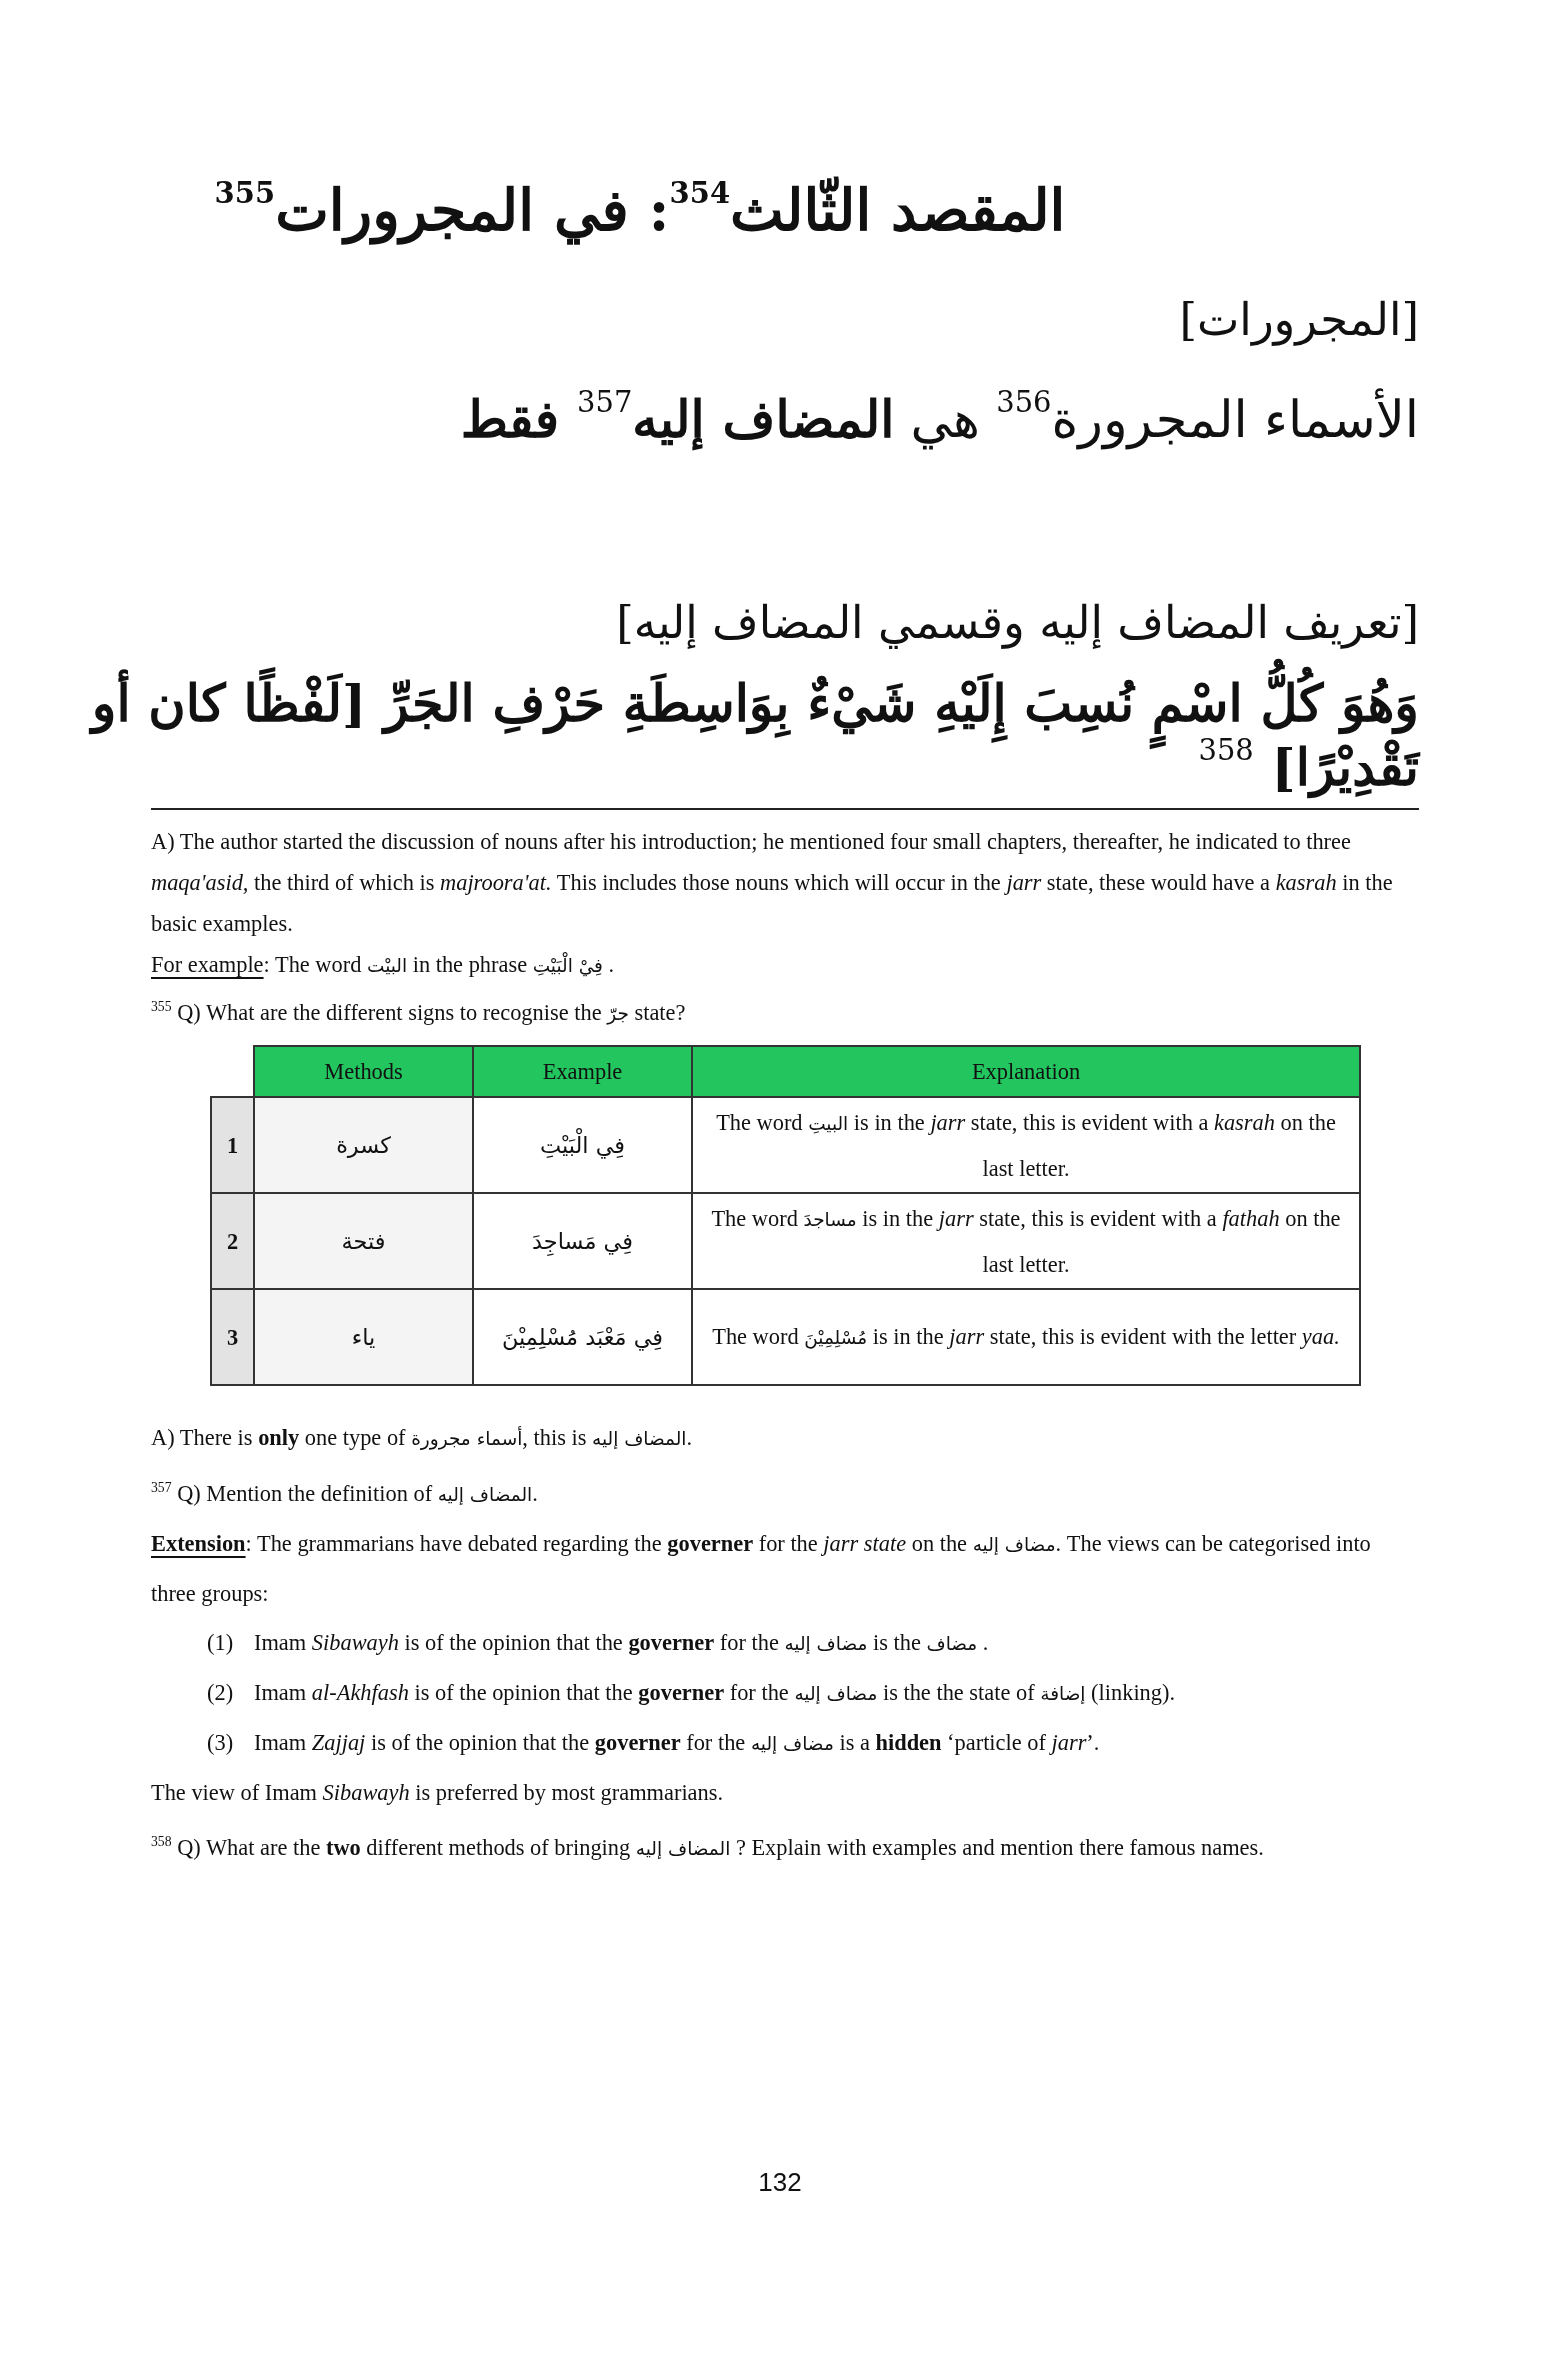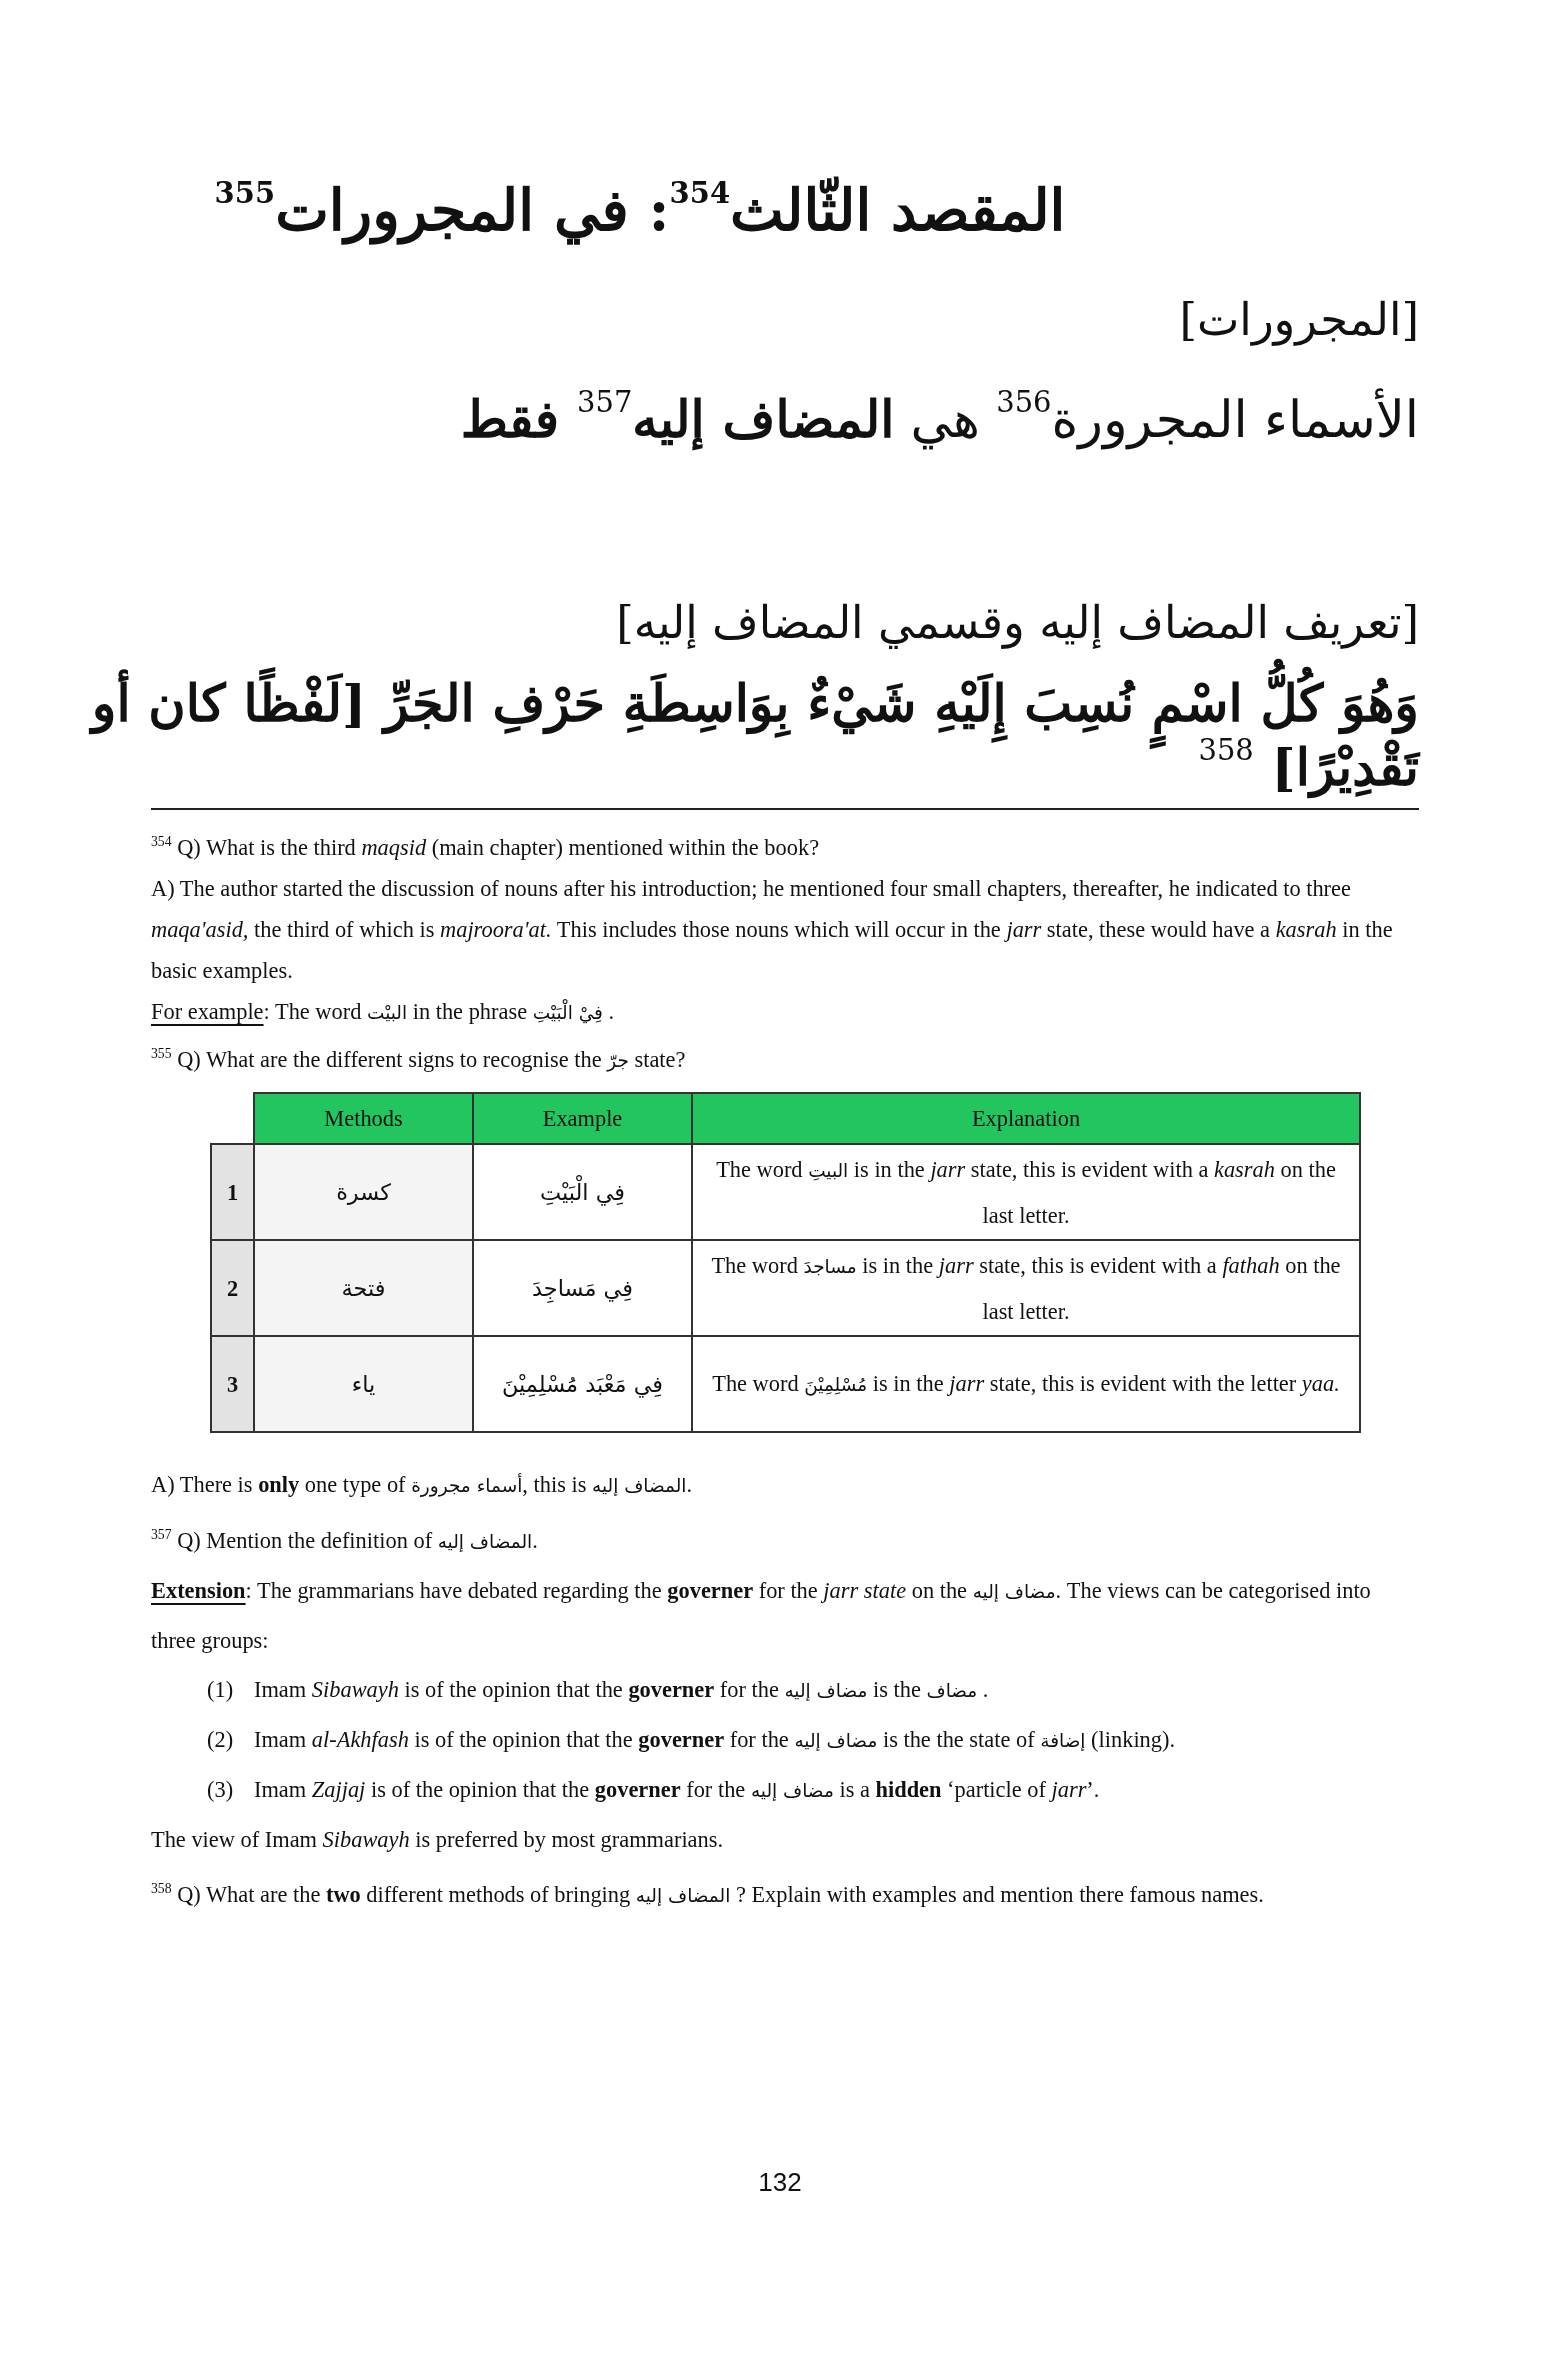--- a/index.html
+++ b/index.html
@@ -82,21 +82,20 @@
 <div class="ar-heading h-tareef">[تعريف المضاف إليه وقسمي المضاف إليه]</div>
 
 <div class="ar-heading h-definition">
   <span>وَهُوَ كُلُّ اسْمٍ نُسِبَ إِلَيْهِ شَيْءٌ بِوَاسِطَةِ حَرْفِ الجَرِّ [لَفْظًا كان أو تَقْدِيْرًا]</span> <sup>358</sup>
 </div>
 
 <div class="rule"></div>
 
 <div class="footnotes">
 
-  <p><span class="fnnum">354</span><span> Q) What is the third </span><i>maqsid</i><span> (main chapter) mentioned within the book?</span></p>
   <p><span>A) The author started the discussion of nouns after his introduction; he mentioned four small chapters, thereafter, he indicated to three </span><i>maqa'asid,</i><span> the third of which is </span><i>majroora'at.</i><span> This includes those nouns which will occur in the </span><i>jarr</i><span> state, these would have a </span><i>kasrah</i><span> in the basic examples.</span></p>
   <p><span class="u">For example</span><span>: The word </span><span class="ar-inline">البيْت</span><span> in the phrase </span><span class="ar-inline">فِيْ الْبَيْتِ</span><span> .</span></p>
 
   <p><span class="fnnum">355</span><span> Q) What are the different signs to recognise the </span><span class="ar-inline">جرّ</span><span> state?</span></p>
 
   <table class="signs">
     <thead>
       <tr>
         <th class="blank"></th>
         <th>Methods</th>

